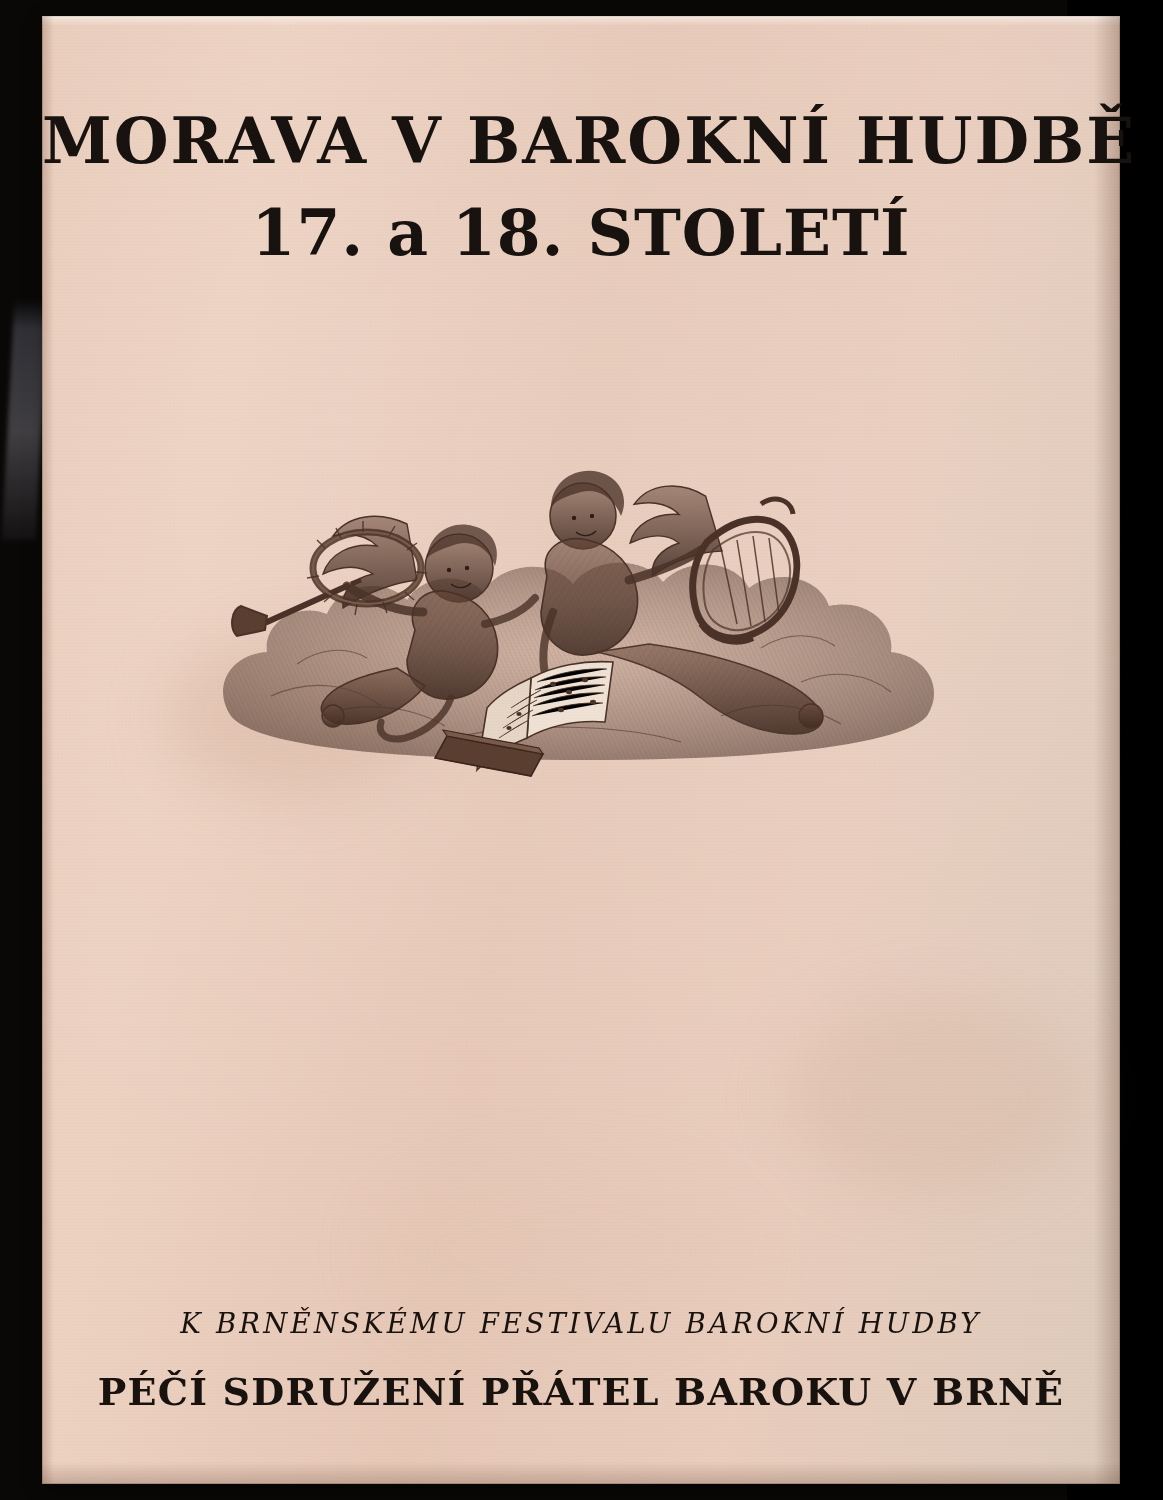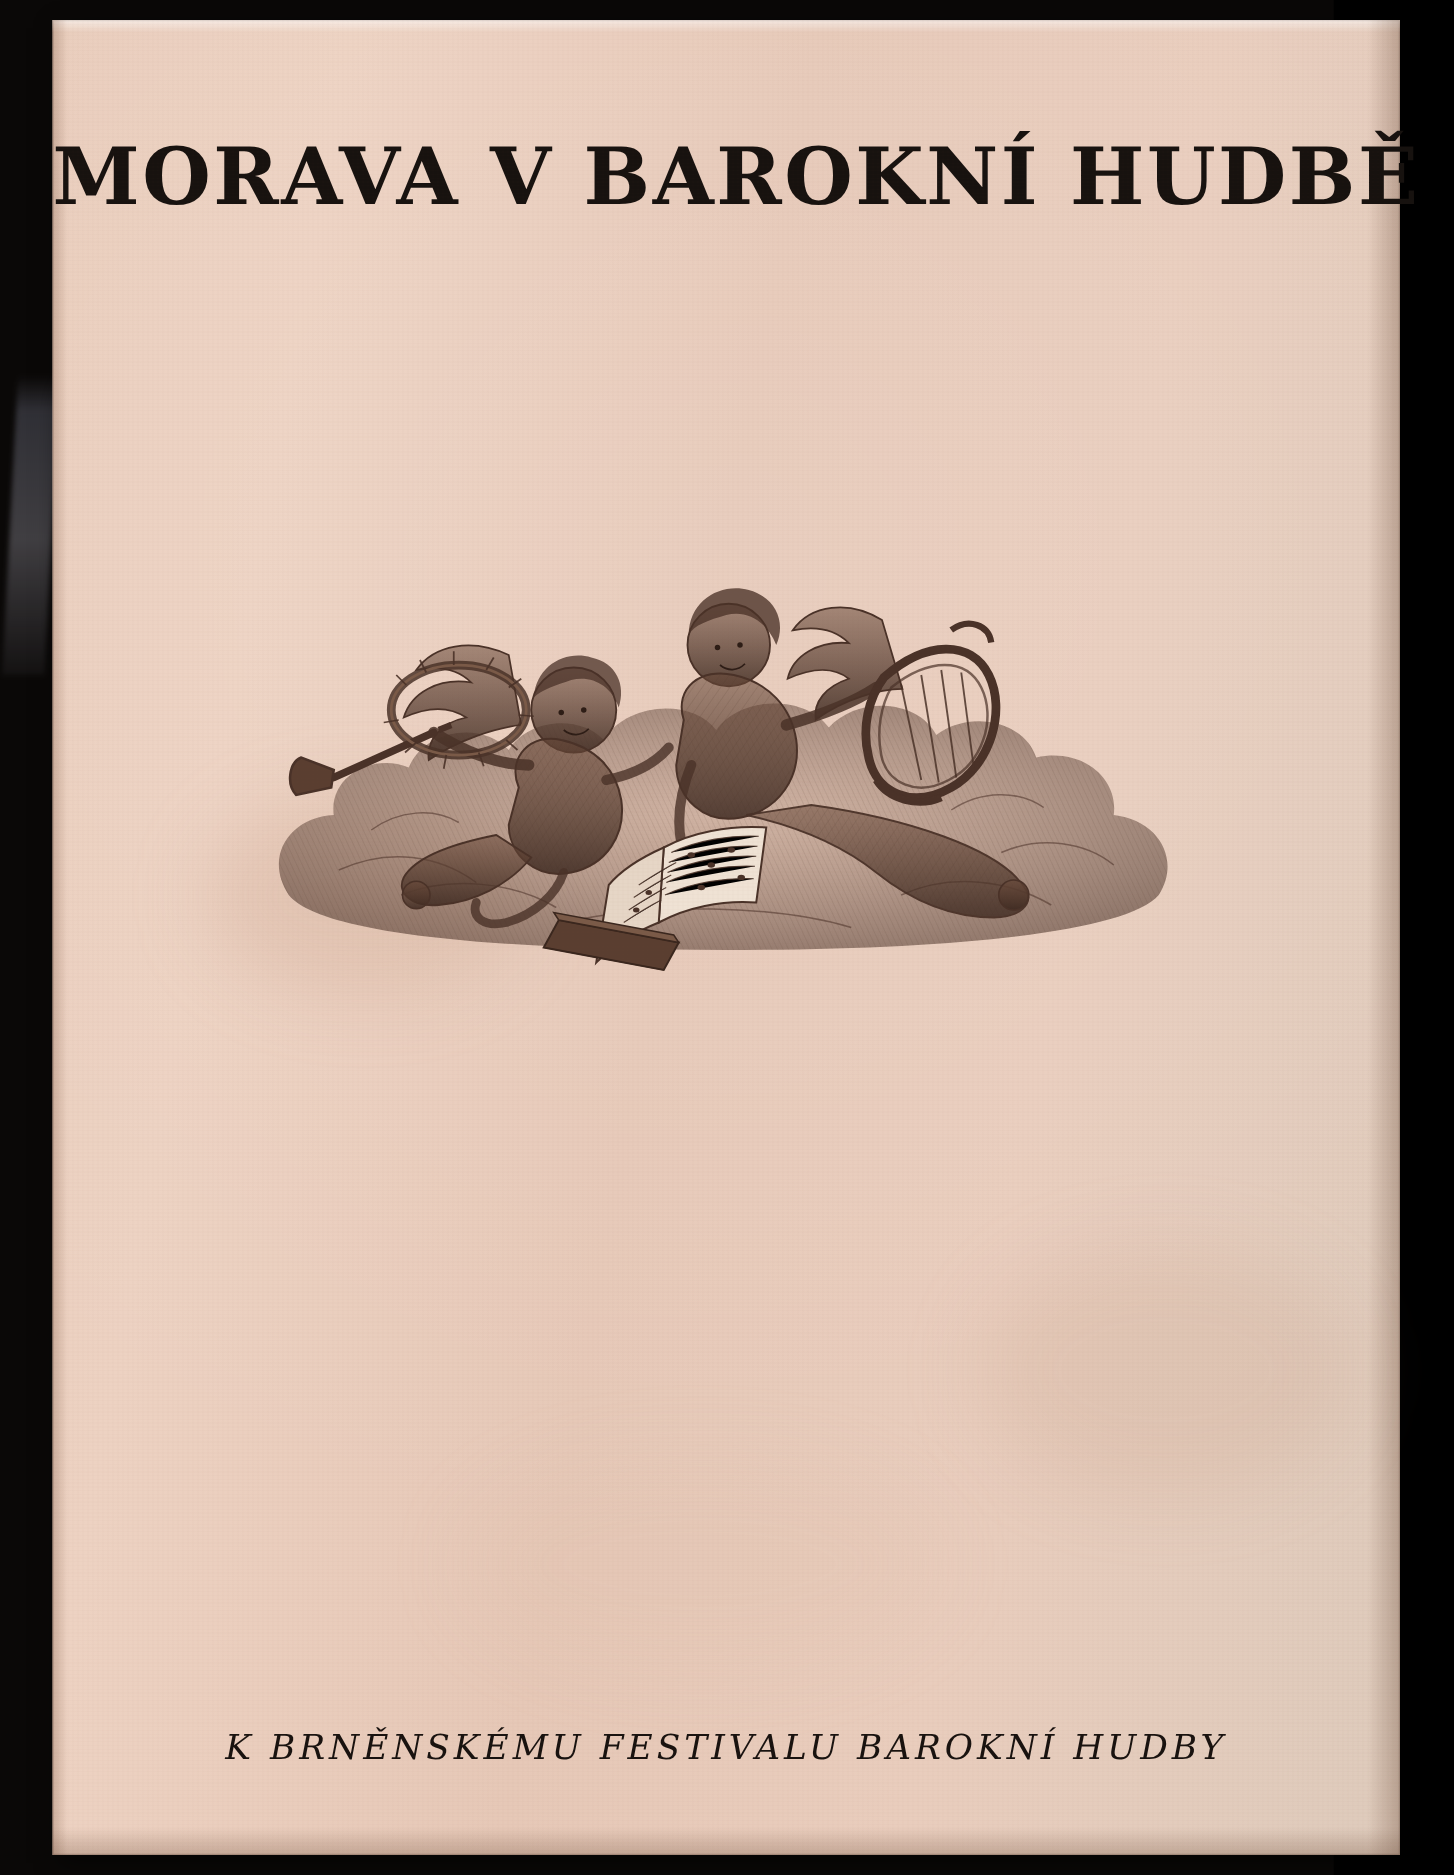--- a/index.html
+++ b/index.html
@@ -181,20 +181,21 @@
     <div class="left-bevel"></div>
     <div class="right-shade"></div>
     <div class="bottom-shade"></div>
 
     <div class="blob" style="left:120px;top:620px;width:260px;height:160px;background:rgba(200,160,135,0.25);"></div>
     <div class="blob" style="left:740px;top:980px;width:300px;height:200px;background:rgba(205,170,145,0.22);"></div>
     <div class="blob" style="left:330px;top:1150px;width:380px;height:170px;background:rgba(225,195,175,0.20);"></div>
 
     <div class="title-block">
       <div class="title-line-1">MORAVA V BAROKNÍ HUDBĚ</div>
+      <div class="title-line-2">17. a 18. STOLETÍ</div>
     </div>
 
     <div class="engraving">
       <svg viewBox="0 0 760 380" xmlns="http://www.w3.org/2000/svg">
         <defs>
           <radialGradient id="cloudShade" cx="50%" cy="45%" r="60%">
             <stop offset="0%" stop-color="#8a6a5a" stop-opacity="0.25"></stop>
             <stop offset="100%" stop-color="#4a3228" stop-opacity="0.55"></stop>
           </radialGradient>
           <linearGradient id="fleshG" x1="0" y1="0" x2="0" y2="1">
@@ -353,16 +354,17 @@
         <g>
           <path d="M246,320 L342,338 L330,360 L234,342 Z" fill="#5a3e30" stroke="#3a271e" stroke-width="1.6"></path>
           <path d="M246,320 L342,338 L338,332 L242,314 Z" fill="#7a5a48" stroke="#3a271e" stroke-width="1.2"></path>
           <path d="M234,342 L330,360" stroke="#3a271e" stroke-width="1" fill="none"></path>
         </g>
       </svg>
     </div>
 
     <div class="footer-block">
       <div class="footer-line-1">K BRNĚNSKÉMU FESTIVALU BAROKNÍ HUDBY</div>
+      <div class="footer-line-3">PÉČÍ SDRUŽENÍ PŘÁTEL BAROKU V BRNĚ</div>
     </div>
 
   </div>
 </div>
 
 </body></html>

